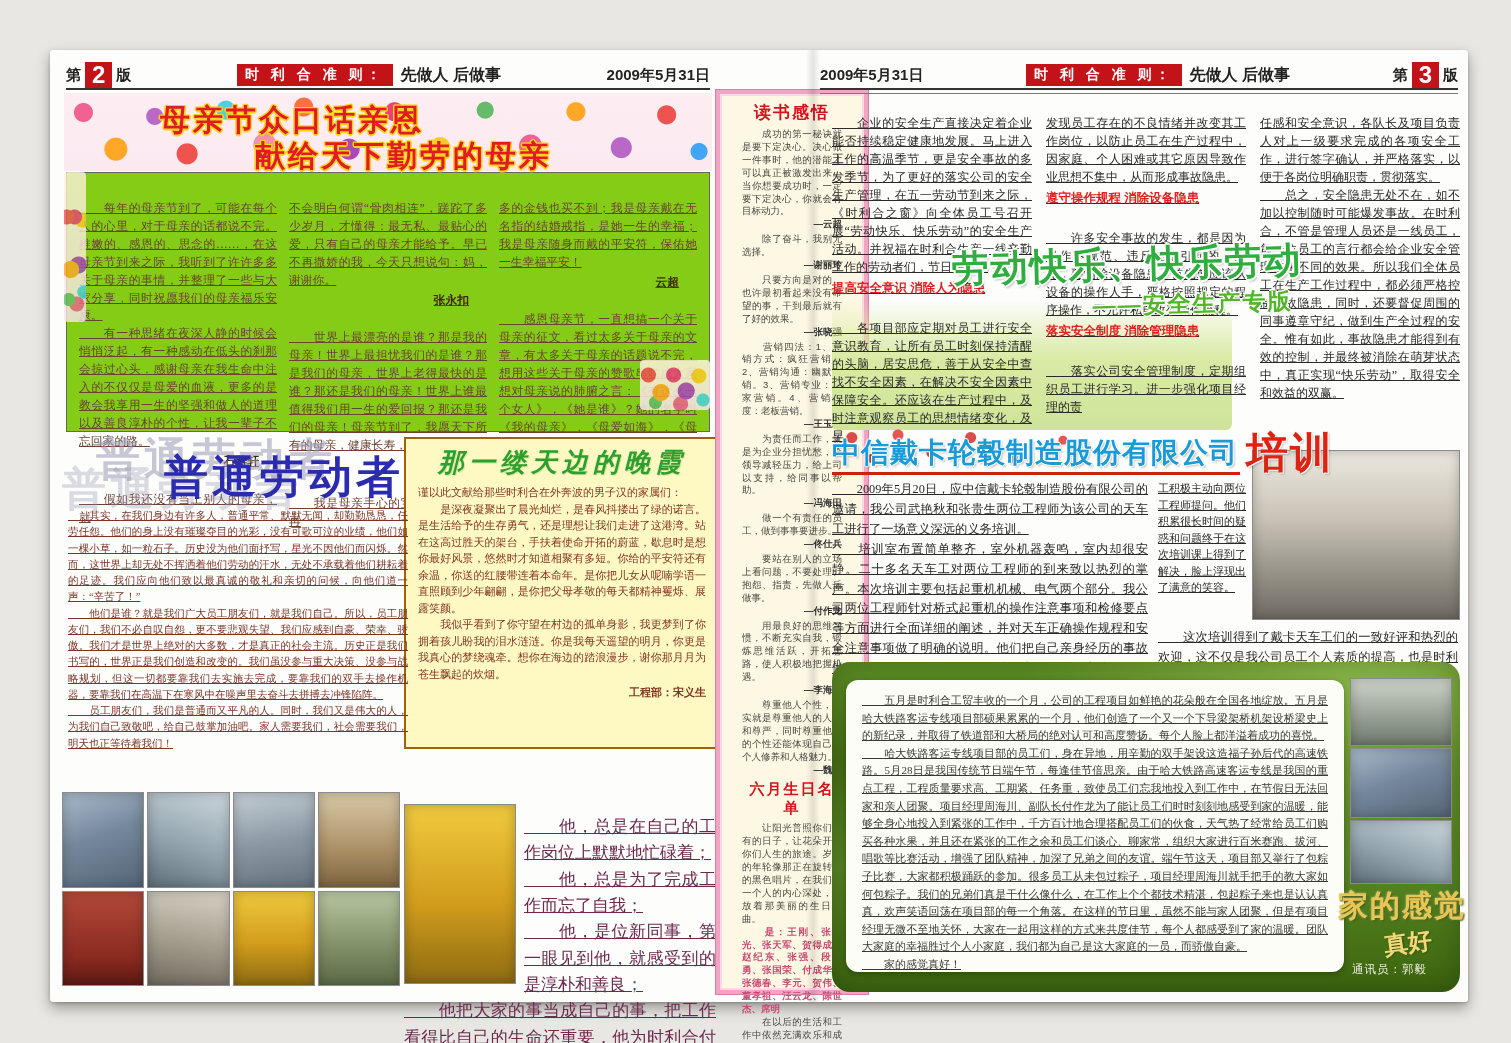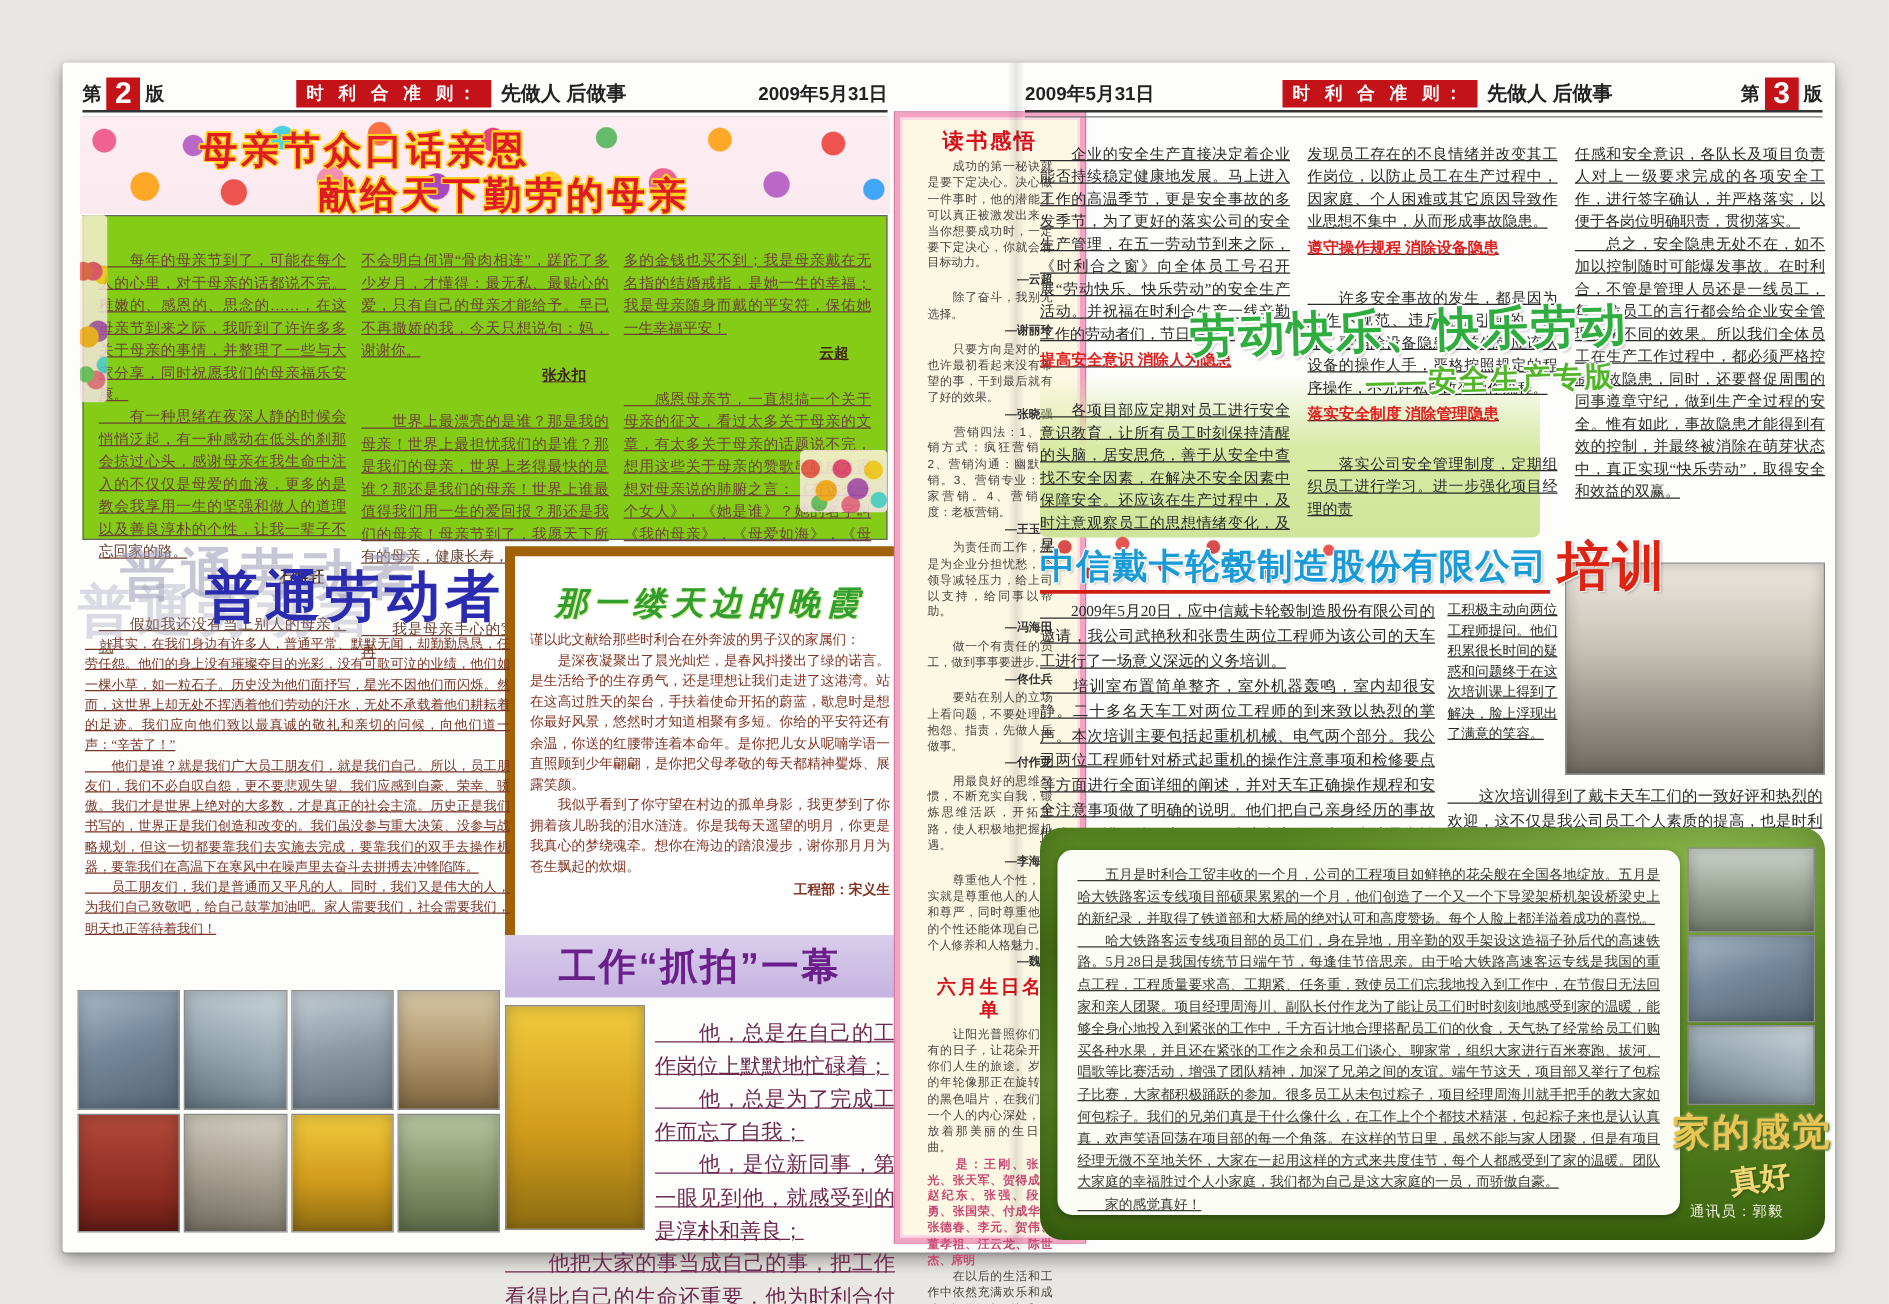--- a/index.html
+++ b/index.html
@@ -57,21 +57,21 @@
   .ph-c{background:linear-gradient(180deg,#d8c8a6 0%,#ab9066 60%,#7d6540 100%);}
   .ph-d{background:linear-gradient(180deg,#b24a3a 0%,#8a2a20 70%,#5e1a14 100%);}
   .ph-e{background:linear-gradient(180deg,#f0ca3e 0%,#d29d1c 55%,#8d6c12 100%);}
   .ph-f{background:linear-gradient(180deg,#b8c7a2 0%,#84936a 55%,#5c6a48 100%);}
   .ph-g{background:linear-gradient(170deg,#c4cfd6 0%,#8d9aa5 50%,#64727e 100%);}
   .ph-h{background:linear-gradient(190deg,#d9d3c6 0%,#a39c8d 55%,#6f6a5e 100%);}
   .ph-train{background:linear-gradient(180deg,#ece8e0 0%,#c9c3b6 40%,#8e8a80 78%,#6e6a62 100%);}
   .ph-bridge{background:linear-gradient(180deg,#cfd6cc 0%,#99a295 55%,#6e796b 100%);}
 
   
-  .sunset-box{border:8px solid #a16207;background:#ffffff;padding:20px 12px;}
+  .sunset-box{border:2px solid #a16207;background:#fef9c3;padding:6px 12px;}
   .sunset-title{text-align:center;font-weight:bold;font-size:26px;letter-spacing:5px;color:#2f9e2f;
     text-shadow:1px 1px 0 #d6e89a,-1px 0 #eaf5c0;font-family:"Liberation Serif","DejaVu Serif",serif;font-style:italic;}
   .sunset-body{font-size:11px;line-height:1.5;color:#823422;text-align:justify;white-space:pre-line;}
 
   
   .snap-banner{background:linear-gradient(180deg,#d9cdeb,#c5b3e0);display:flex;align-items:center;justify-content:center;}
   .snap-title{font-weight:bold;font-size:30px;letter-spacing:2px;color:#6a1f8a;}
   .snap-body{font-size:17px;line-height:1.55;color:#6d2a4e;text-align:justify;white-space:pre-line;margin-top:12px;}
 
   
@@ -203,23 +203,20 @@
   </div>
 
   <div class="abs sunset-box" style="left:404px;top:437px;width:288px;height:296px;">
     <div class="sunset-title">那一缕天边的晚霞</div>
     <div class="sunset-body" style="margin-top:4px;">谨以此文献给那些时利合在外奔波的男子汉的家属们：
 　　是深夜凝聚出了晨光灿烂，是春风抖搂出了绿的诺言。是生活给予的生存勇气，还是理想让我们走进了这港湾。站在这高过胜天的架台，手扶着使命开拓的蔚蓝，歇息时是想你最好风景，悠然时才知道相聚有多短。你给的平安符还有余温，你送的红腰带连着本命年。是你把儿女从呢喃学语一直照顾到少年翩翩，是你把父母孝敬的每天都精神矍烁、展露笑颜。
 　　我似乎看到了你守望在村边的孤单身影，我更梦到了你拥着孩儿盼我的泪水涟涟。你是我每天遥望的明月，你更是我真心的梦绕魂牵。想你在海边的踏浪漫步，谢你那月月为苍生飘起的炊烟。</div>
     <div class="sunset-body" style="text-align:right;font-weight:bold;margin-top:2px;">工程部：宋义生</div>
   </div>
 
-  <div class="abs snap-banner" style="left:404px;top:748px;width:312px;height:50px;">
-    <span class="snap-title">工作“抓拍”一幕</span>
-  </div>
   <div class="abs" style="left:404px;top:802px;width:312px;height:184px;">
     <div class="ph ph-e" style="float:left;width:110px;height:178px;margin:2px 8px 0 0;"></div>
     <div class="snap-body serif">　　他，总是在自己的工作岗位上默默地忙碌着；
 　　他，总是为了完成工作而忘了自我；
 　　他，是位新同事，第一眼见到他，就感受到的是淳朴和善良；
 　　他把大家的事当成自己的事，把工作看得比自己的生命还重要，他为时利合付出了真诚和心血……
 　　时利合的发展离不开每一个时利合人、他们是责任心强、工作热情、兢兢业业的好员工！</div>
   </div>
 
   <div class="abs midstrip" style="left:716px;top:90px;width:100px;height:886px;">

